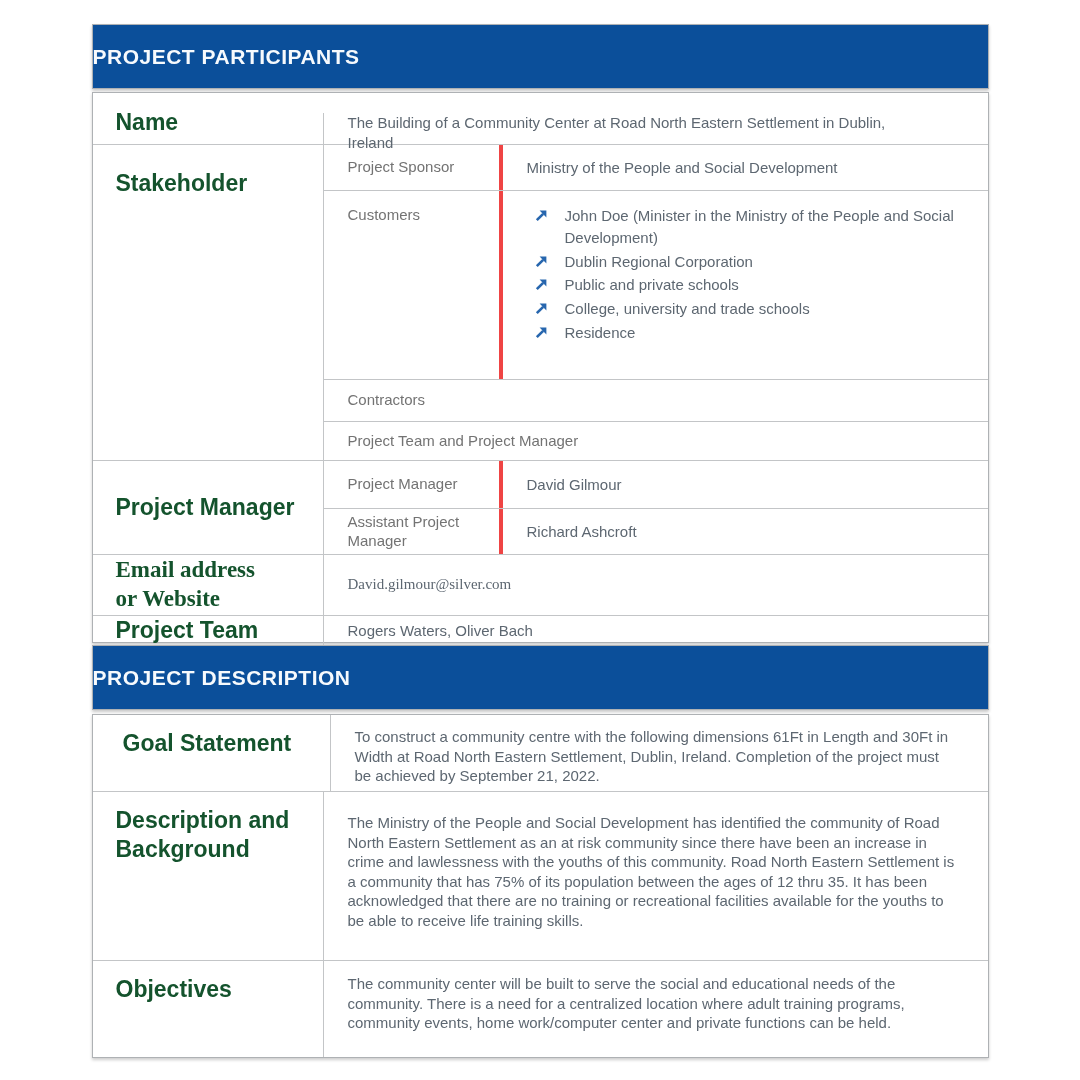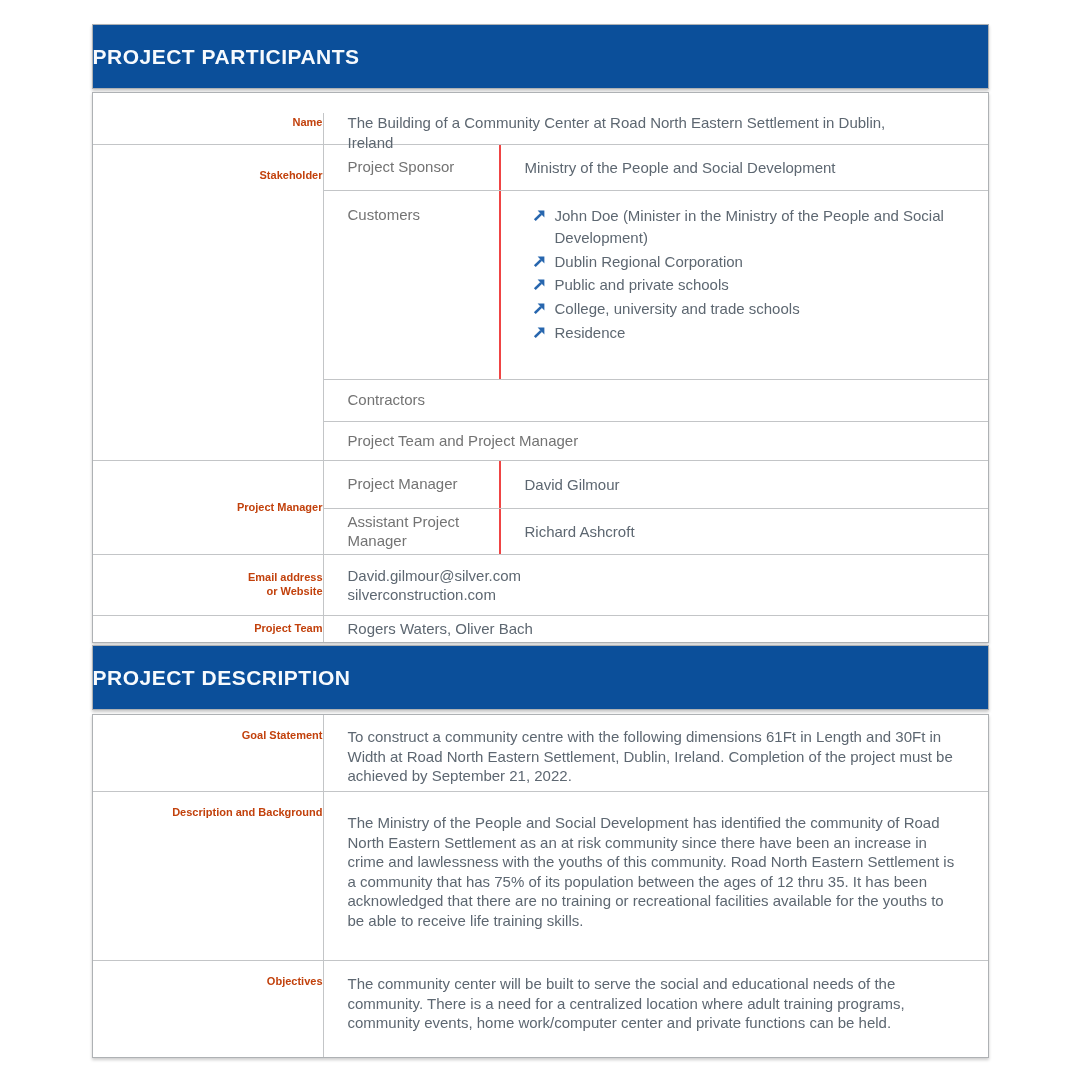--- a/index.html
+++ b/index.html
@@ -26,66 +26,66 @@
   .tbl {
     border:1px solid #aeb1b4; background:#ffffff;
     box-shadow:0 2px 3px rgba(0,0,0,0.20);
     margin-bottom:2px;
   }
   .row { display:grid; grid-template-columns:230px 1fr; }
   .row + .row { border-top:1px solid #c3c5c7; }
   .rcell { border-left:1px solid #c3c5c7; }
 
   .label {
-    color:#c2410c; font-weight:bold; font-size:11px; line-height:1.25;
-    padding-left:23px; display:flex; flex-direction:column; justify-content:center;text-align:right;
+    color:#14532d; font-weight:bold; font-size:23px; line-height:1.25;
+    padding-left:23px; display:flex; flex-direction:column; justify-content:center;
   }
   .label.top { justify-content:flex-start; }
 
   .value {
     color:#5D6771; font-size:15px; line-height:1.3;
     padding-left:24px; display:flex; flex-direction:column; justify-content:center;
   }
   .value.top { justify-content:flex-start; }
 
   .subrow { display:grid; grid-template-columns:175px 1fr; }
   .subrow + .subrow { border-top:1px solid #c3c5c7; }
   .sublabel {
     color:#737373; font-size:15px; line-height:1.25; padding-left:24px; padding-right:10px;
     display:flex; flex-direction:column; justify-content:center;
   }
   .sublabel.top { justify-content:flex-start; padding-top:15px; }
-  .subvalue { border-left:2px solid #ef4444; }
+  .subvalue { border-left:4px solid #ef4444; }
 
   
   .r-name   { height:51px; }
   .sr-sponsor { height:45px; }
   .sr-cust    { height:189px; }
   .sr-contr   { height:42px; }
   .sr-note    { height:39px; }
   .sr-pm      { height:47px; }
   .sr-apm     { height:46px; }
-  .r-email  { height:61px; }
+  .r-email  { height:61px;font-family:Liberation Serif, serif; }
   .r-team   { height:27px; }
-  .r-goal   { height:76px; }
+  .r-goal   { height:76px;padding-left:7px; }
   .r-bg     { height:169px; }
   .r-obj    { height:97px; }
 
   .stake-label { padding-top:24px; }
   .pad-r-60 { padding-right:60px;margin-top:20px; }
   .pad-r-30 { padding-right:30px; }
 
   .goal-label, .bg-label, .obj-label { padding-top:14px; }
   .goal-value { padding-top:12px; }
   .bg-value   { padding-top:21px; }
   .obj-value  { padding-top:13px; }
 
   
   .cust-list { padding:14px 18px 0 32px; display:flex; flex-direction:column; }
-  .cust-item { display:flex; gap:9px; color:#5D6771; font-size:15px; line-height:1.45; margin-bottom:2px; }
+  .cust-item { display:flex; gap:17px; color:#5D6771; font-size:15px; line-height:1.45; margin-bottom:2px; }
   .arrow-icon { flex:0 0 13px; margin-top:4px; }
 
   .two-line span { display:block; }
 </style>
 </head>
 <body>
 
 <div class="page">
   <div class="doc">
 
@@ -177,21 +177,20 @@
         </div>
       </div>
 
       <div class="row r-email">
         <div class="label two-line">
           <span>Email address</span>
           <span>or Website</span>
         </div>
         <div class="value rcell two-line">
           <span>David.gilmour@silver.com</span>
-          <span>silverconstruction.com</span>
         </div>
       </div>
 
       <div class="row r-team">
         <div class="label">Project Team</div>
         <div class="value rcell">Rogers Waters, Oliver Bach</div>
       </div>
 
     </div>
 

